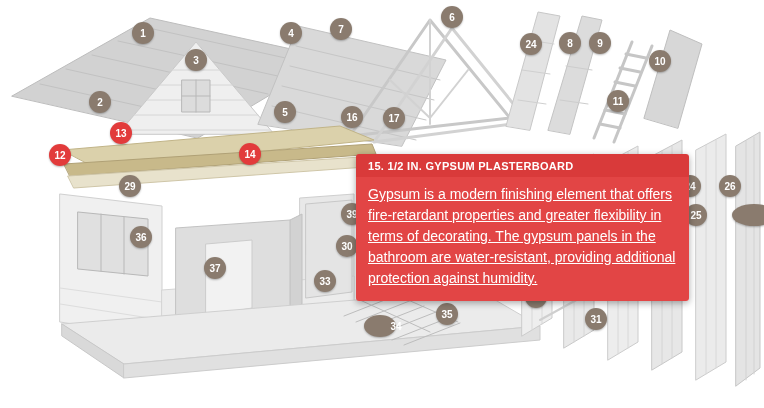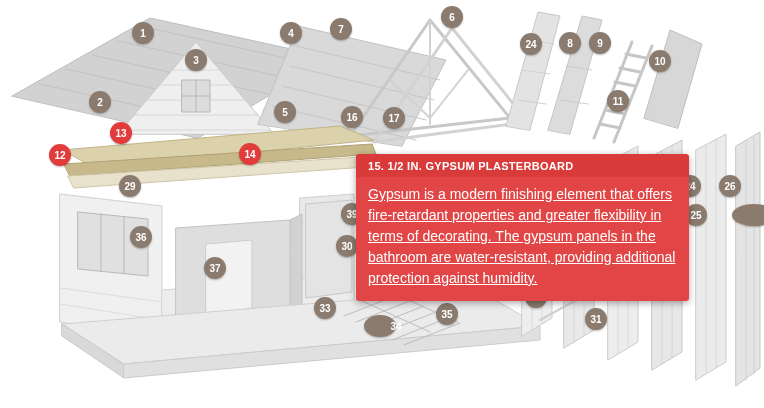--- a/index.html
+++ b/index.html
@@ -154,21 +154,21 @@
       <div class="marker default" style="left: 536px; top: 297px;">19</div>
       <div class="marker default" style="left: 596px; top: 319px;">31</div>
       <div class="marker default" style="left: 531px; top: 44px;">24</div>
       <div class="marker default" style="left: 690px; top: 186px;">24</div>
       <div class="marker default" style="left: 696px; top: 215px;">25</div>
       <div class="marker default" style="left: 730px; top: 186px;">26</div>
       <div class="marker default" style="left: 754px; top: 215px; padding-left: 44px;">27</div>
       <div class="marker default" style="left: 130px; top: 186px;">29</div>
       <div class="marker default" style="left: 331px; top: 246px; margin-left: 16px;">30</div>
       <div class="marker default" style="left: 352px; top: 214px;">39</div>
-      <div class="marker default" style="left: 325px; top: 308px;">33</div>
+      <div class="marker default" style="left: 325px; top: 281px;">33</div>
       <div class="marker default" style="left: 380px; top: 326px; padding-left: 32px;">34</div>
       <div class="marker default" style="left: 447px; top: 314px; text-align: right;">35</div>
       <div class="marker default" style="left: 117px; top: 237px; margin-left: 24px;">36</div>
       <div class="marker default" style="left: 215px; top: 268px;">37</div>
     </div>
 
   <div class="tooltip">
     <div class="tooltip-title">15. 1/2 IN. GYPSUM PLASTERBOARD</div>
     <div class="tooltip-body">Gypsum is a modern finishing element that offers fire-retardant properties and greater flexibility in terms of decorating. The gypsum panels in the bathroom are water-resistant, providing additional protection against humidity.</div>
   </div>

